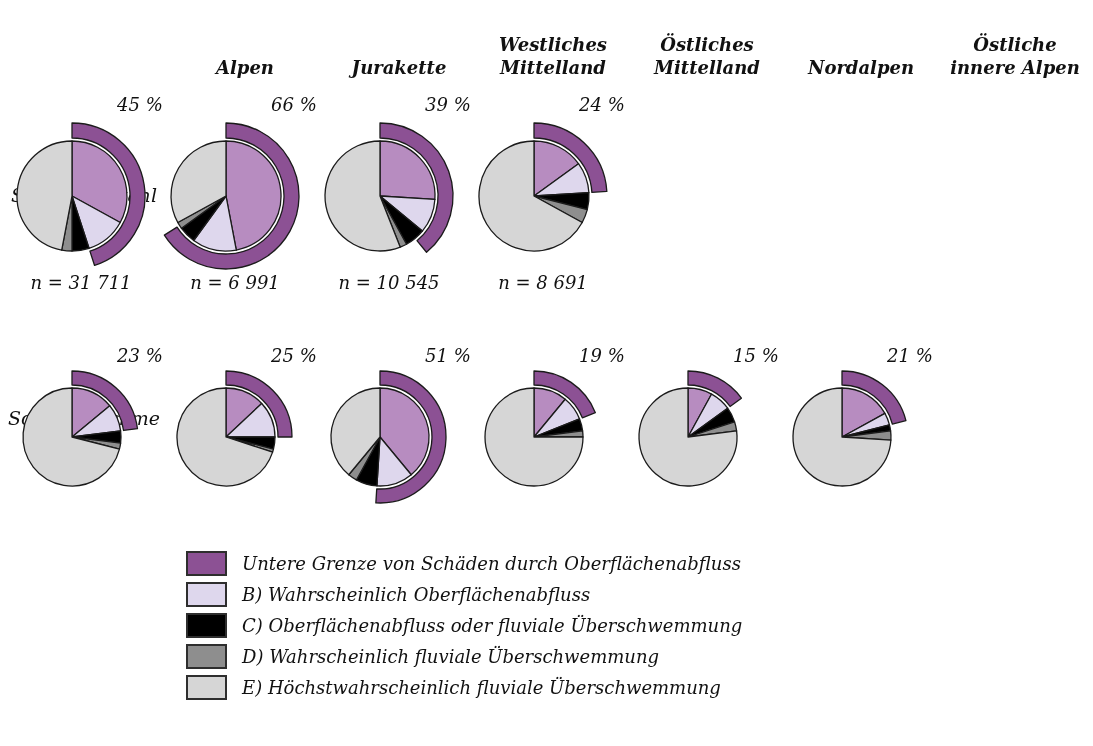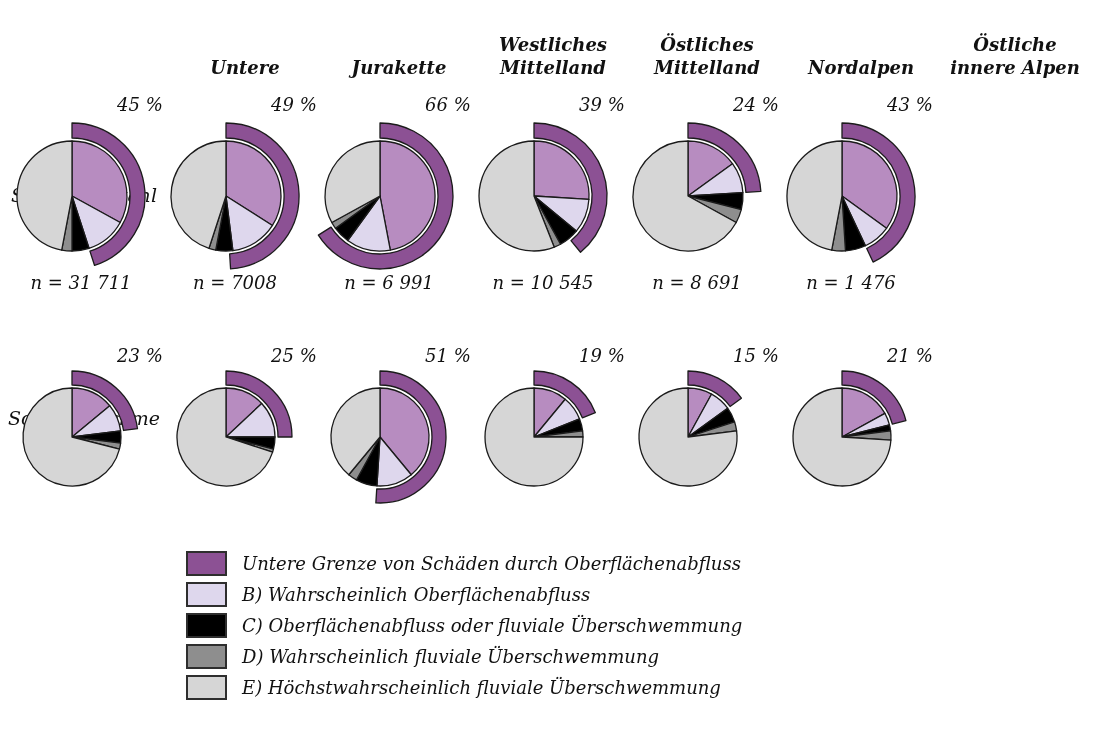--- a/index.html
+++ b/index.html
@@ -38,21 +38,21 @@
     box-sizing:content-box;
   }
   .legend-label { font-size:18px; white-space:nowrap; line-height:1; }
 </style>
 </head>
 <body>
 
 <div class="figure">
   <div class="header-row" id="header-row">
     <div class="label-col"></div>
-  <div class="col header-cell"><span>Untere</span></div>
+  <div class="col header-cell"><span>Alpen</span></div>
       <div class="col header-cell"><span>Jurakette</span></div>
       <div class="col header-cell"><span>Westliches</span><br><span>Mittelland</span></div>
       <div class="col header-cell"><span>Östliches</span><br><span>Mittelland</span></div>
       <div class="col header-cell"><span>Nordalpen</span></div>
       <div class="col header-cell"><span>Östliche</span><br><span>innere Alpen</span></div>
     </div>
 
   <div class="pies-row" id="pies-row-0">
     <div class="label-col row-label">Schadenanzahl</div>
   <div class="col pie-cell">
@@ -61,32 +61,20 @@
           <path d="M70,78 L70.00,23.00 A55,55 0 0 1 118.20,104.50 Z" fill="#B78CC0" stroke="#1b1b1b" stroke-width="1.3" stroke-linejoin="round"></path>
           <path d="M70,78 L118.20,104.50 A55,55 0 0 1 87.00,130.31 Z" fill="#DED7ED" stroke="#1b1b1b" stroke-width="1.3" stroke-linejoin="round"></path>
           <path d="M70,78 L87.00,130.31 A55,55 0 0 1 70.00,133.00 Z" fill="#000000" stroke="#1b1b1b" stroke-width="1.3" stroke-linejoin="round"></path>
           <path d="M70,78 L70.00,133.00 A55,55 0 0 1 59.69,132.03 Z" fill="#8E8E8E" stroke="#1b1b1b" stroke-width="1.3" stroke-linejoin="round"></path>
           <path d="M70,78 L59.69,132.03 A55,55 0 0 1 70.00,23.00 Z" fill="#D6D6D6" stroke="#1b1b1b" stroke-width="1.3" stroke-linejoin="round"></path>
           <path d="M70.00,5.00 A73,73 0 0 1 92.56,147.43 L87.92,133.16 A58,58 0 0 0 70.00,20.00 Z" fill="#8C5194" stroke="#1b1b1b" stroke-width="1.3" stroke-linejoin="round"></path>
         </svg>
         <div class="nlab">n = 31 711</div>
       </div>
       <div class="col pie-cell">
-        <div class="pct">49 %</div>
-        <svg width="150" height="152">
-          <path d="M70,78 L70.00,23.00 A55,55 0 0 1 116.44,107.47 Z" fill="#B78CC0" stroke="#1b1b1b" stroke-width="1.3" stroke-linejoin="round"></path>
-          <path d="M70,78 L116.44,107.47 A55,55 0 0 1 76.89,132.57 Z" fill="#DED7ED" stroke="#1b1b1b" stroke-width="1.3" stroke-linejoin="round"></path>
-          <path d="M70,78 L76.89,132.57 A55,55 0 0 1 59.69,132.03 Z" fill="#000000" stroke="#1b1b1b" stroke-width="1.3" stroke-linejoin="round"></path>
-          <path d="M70,78 L59.69,132.03 A55,55 0 0 1 53.00,130.31 Z" fill="#8E8E8E" stroke="#1b1b1b" stroke-width="1.3" stroke-linejoin="round"></path>
-          <path d="M70,78 L53.00,130.31 A55,55 0 0 1 70.00,23.00 Z" fill="#D6D6D6" stroke="#1b1b1b" stroke-width="1.3" stroke-linejoin="round"></path>
-          <path d="M70.00,5.00 A73,73 0 0 1 74.58,150.86 L73.64,135.89 A58,58 0 0 0 70.00,20.00 Z" fill="#8C5194" stroke="#1b1b1b" stroke-width="1.3" stroke-linejoin="round"></path>
-        </svg>
-        <div class="nlab">n = 7008</div>
-      </div>
-      <div class="col pie-cell">
         <div class="pct">66 %</div>
         <svg width="150" height="152">
           <path d="M70,78 L70.00,23.00 A55,55 0 0 1 80.31,132.03 Z" fill="#B78CC0" stroke="#1b1b1b" stroke-width="1.3" stroke-linejoin="round"></path>
           <path d="M70,78 L80.31,132.03 A55,55 0 0 1 37.67,122.50 Z" fill="#DED7ED" stroke="#1b1b1b" stroke-width="1.3" stroke-linejoin="round"></path>
           <path d="M70,78 L37.67,122.50 A55,55 0 0 1 25.50,110.33 Z" fill="#000000" stroke="#1b1b1b" stroke-width="1.3" stroke-linejoin="round"></path>
           <path d="M70,78 L25.50,110.33 A55,55 0 0 1 21.80,104.50 Z" fill="#8E8E8E" stroke="#1b1b1b" stroke-width="1.3" stroke-linejoin="round"></path>
           <path d="M70,78 L21.80,104.50 A55,55 0 0 1 70.00,23.00 Z" fill="#D6D6D6" stroke="#1b1b1b" stroke-width="1.3" stroke-linejoin="round"></path>
           <path d="M70.00,5.00 A73,73 0 1 1 8.36,117.12 L21.03,109.08 A58,58 0 1 0 70.00,20.00 Z" fill="#8C5194" stroke="#1b1b1b" stroke-width="1.3" stroke-linejoin="round"></path>
         </svg>
         <div class="nlab">n = 6 991</div>
@@ -108,32 +96,20 @@
         <svg width="150" height="152">
           <path d="M70,78 L70.00,23.00 A55,55 0 0 1 114.50,45.67 Z" fill="#B78CC0" stroke="#1b1b1b" stroke-width="1.3" stroke-linejoin="round"></path>
           <path d="M70,78 L114.50,45.67 A55,55 0 0 1 124.89,74.55 Z" fill="#DED7ED" stroke="#1b1b1b" stroke-width="1.3" stroke-linejoin="round"></path>
           <path d="M70,78 L124.89,74.55 A55,55 0 0 1 123.27,91.68 Z" fill="#000000" stroke="#1b1b1b" stroke-width="1.3" stroke-linejoin="round"></path>
           <path d="M70,78 L123.27,91.68 A55,55 0 0 1 118.20,104.50 Z" fill="#8E8E8E" stroke="#1b1b1b" stroke-width="1.3" stroke-linejoin="round"></path>
           <path d="M70,78 L118.20,104.50 A55,55 0 1 1 70.00,23.00 Z" fill="#D6D6D6" stroke="#1b1b1b" stroke-width="1.3" stroke-linejoin="round"></path>
           <path d="M70.00,5.00 A73,73 0 0 1 142.86,73.42 L127.89,74.36 A58,58 0 0 0 70.00,20.00 Z" fill="#8C5194" stroke="#1b1b1b" stroke-width="1.3" stroke-linejoin="round"></path>
         </svg>
         <div class="nlab">n = 8 691</div>
       </div>
-      <div class="col pie-cell">
-        <div class="pct">43 %</div>
-        <svg width="150" height="152">
-          <path d="M70,78 L70.00,23.00 A55,55 0 0 1 114.50,110.33 Z" fill="#B78CC0" stroke="#1b1b1b" stroke-width="1.3" stroke-linejoin="round"></path>
-          <path d="M70,78 L114.50,110.33 A55,55 0 0 1 93.42,127.77 Z" fill="#DED7ED" stroke="#1b1b1b" stroke-width="1.3" stroke-linejoin="round"></path>
-          <path d="M70,78 L93.42,127.77 A55,55 0 0 1 73.45,132.89 Z" fill="#000000" stroke="#1b1b1b" stroke-width="1.3" stroke-linejoin="round"></path>
-          <path d="M70,78 L73.45,132.89 A55,55 0 0 1 59.69,132.03 Z" fill="#8E8E8E" stroke="#1b1b1b" stroke-width="1.3" stroke-linejoin="round"></path>
-          <path d="M70,78 L59.69,132.03 A55,55 0 0 1 70.00,23.00 Z" fill="#D6D6D6" stroke="#1b1b1b" stroke-width="1.3" stroke-linejoin="round"></path>
-          <path d="M70.00,5.00 A73,73 0 0 1 101.08,144.05 L94.70,130.48 A58,58 0 0 0 70.00,20.00 Z" fill="#8C5194" stroke="#1b1b1b" stroke-width="1.3" stroke-linejoin="round"></path>
-        </svg>
-        <div class="nlab">n = 1 476</div>
-      </div>
     </div>
 
   <div class="pies-row row2" id="pies-row-1">
     <div class="label-col row-label">Schadensumme</div>
   <div class="col pie-cell">
         <div class="pct">23 %</div>
         <svg width="150" height="136">
           <path d="M70,68 L70.00,19.00 A49,49 0 0 1 107.76,36.77 Z" fill="#B78CC0" stroke="#1b1b1b" stroke-width="1.3" stroke-linejoin="round"></path>
           <path d="M70,68 L107.76,36.77 A49,49 0 0 1 118.61,61.86 Z" fill="#DED7ED" stroke="#1b1b1b" stroke-width="1.3" stroke-linejoin="round"></path>
           <path d="M70,68 L118.61,61.86 A49,49 0 0 1 118.61,74.14 Z" fill="#000000" stroke="#1b1b1b" stroke-width="1.3" stroke-linejoin="round"></path>

